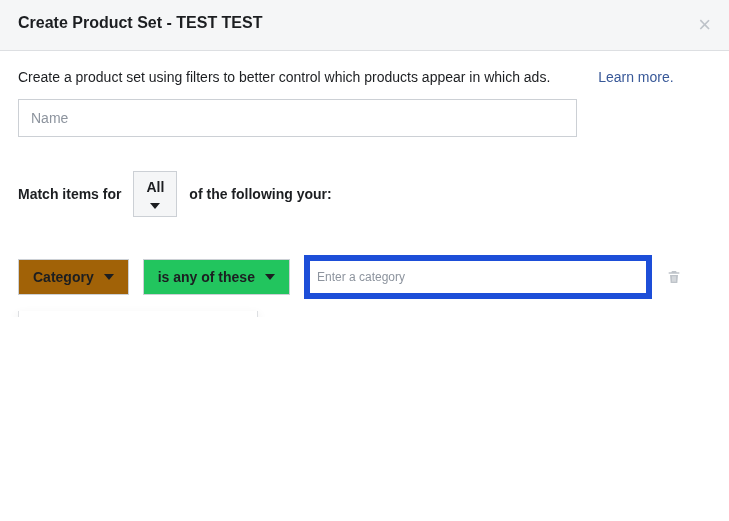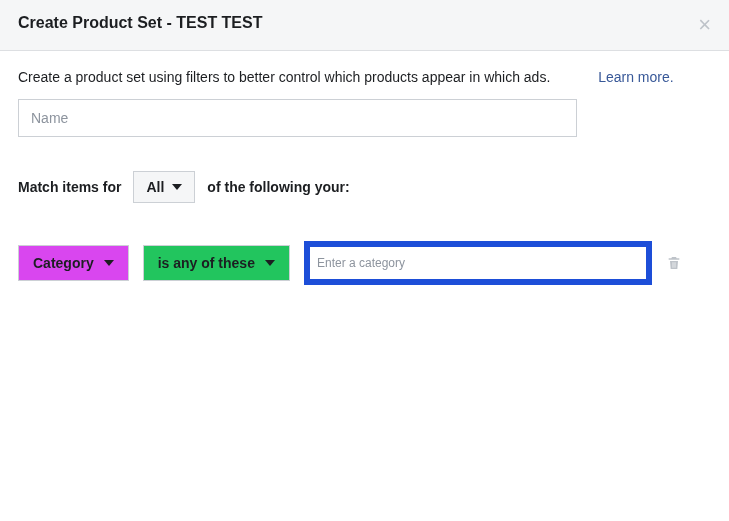--- a/index.html
+++ b/index.html
@@ -55,20 +55,21 @@
   .name-input::placeholder { color: #8d949e; }
   .match-row {
     margin-top: 34px;
     display: flex;
     align-items: center;
     gap: 12px;
     font-weight: bold;
   }
   .match-row .light-btn {
     font-weight: bold;
+    flex-direction: column;
   }
   .light-btn {
     background: #f5f6f7;
     border: 1px solid #ccd0d5;
     padding: 7px 12px;
     font-size: 14px;
     color: #1c1e21;
     display: inline-flex;
     align-items: center;
     gap: 8px;
@@ -81,21 +82,21 @@
     border-top: 6px solid #1c1e21;
     display: inline-block;
   }
   .rule-row {
     margin-top: 38px;
     display: flex;
     align-items: center;
     gap: 14px;
   }
   .dark-btn {
-    background: #d946ef;
+    background: #a16207;
     border: 1px solid #ccd0d5;
     padding: 9px 14px;
     font-size: 14px;
     font-weight: bold;
     color: #1c1e21;
     display: inline-flex;
     align-items: center;
     gap: 10px;
     cursor: pointer;
   }

